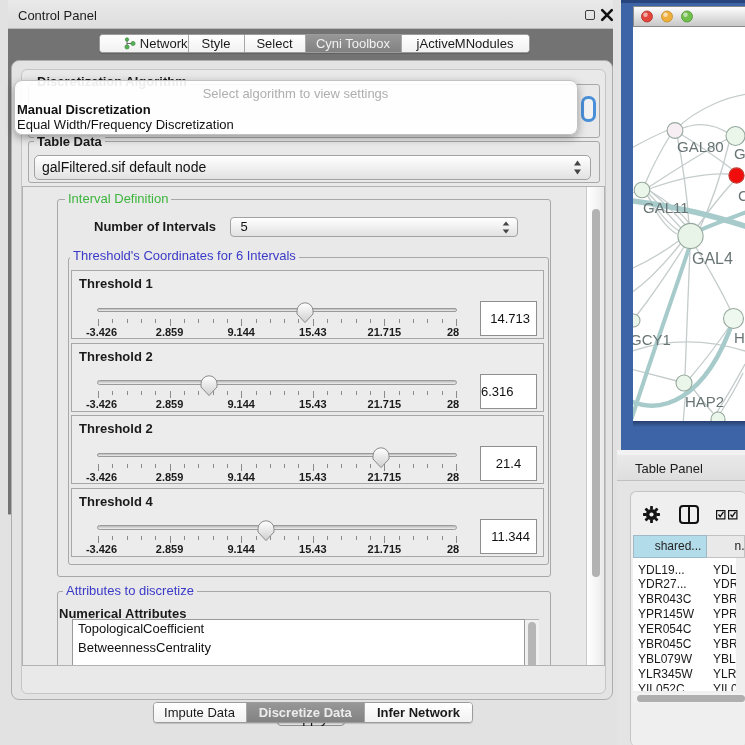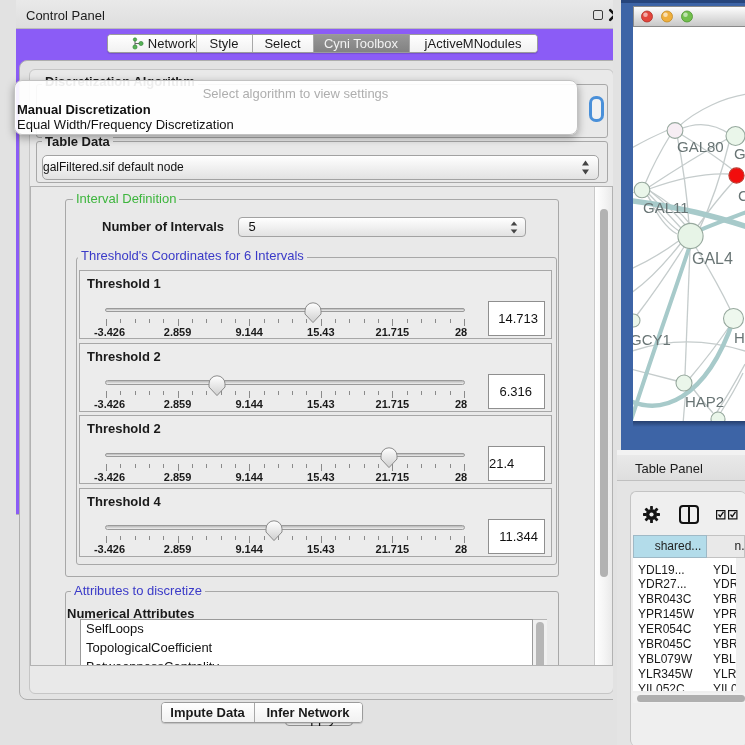--- a/index.html
+++ b/index.html
@@ -5,21 +5,21 @@
 * { margin:0; padding:0; box-sizing:border-box; }
 html,body { width:745px; height:745px; overflow:hidden; }
 body { font-family:"Liberation Sans", sans-serif; background:#e2e2e2; position:relative; }
 #root { position:absolute; left:0; top:0; width:745px; height:745px; overflow:hidden; }
 .abs { position:absolute; }
 </style>
 </head>
 <body>
 <div id="root">
 
-<div class="abs" id="leftwin" style="left:16px;top:0;width:621px;height:515px;background:#8b5cf6;border-bottom:1px solid #b4b4b4;">
+<div class="abs" id="leftwin" style="left:8px;top:0;width:621px;height:515px;background:#737373;border-bottom:1px solid #b4b4b4;">
 
   <div class="abs" style="left:0;top:0;width:621px;height:29px;background:linear-gradient(#e9e9e9,#dedede);border-bottom:1px solid #bcbcbc;"></div>
   <div class="abs" style="left:10px;top:8px;font-size:13px;color:#1c1c1c;">Control Panel</div>
   <div class="abs" style="left:577px;top:10px;width:10px;height:10px;border:1.6px solid #3c3c3c;border-radius:2px;"></div>
   <svg class="abs" style="left:592px;top:8px;" width="14" height="14" viewBox="0 0 14 14">
         <path d="M2.2 2.2 L11.8 11.8 M11.8 2.2 L2.2 11.8" stroke="#111" stroke-width="2.6" stroke-linecap="round"></path>
       </svg>
 
   <div class="abs" id="toptabs" style="left:90.5px;top:33.5px;height:19px;display:flex;border:1px solid #9b9b9b;border-radius:4px;background:#fcfcfc;box-shadow:0 1px 1px rgba(0,0,0,0.15);overflow:hidden;font-size:13px;color:#1a1a1a;">
     <div style="width:89px;display:flex;align-items:center;justify-content:flex-end;border-right:1px solid #a8a8a8;background:linear-gradient(#ffffff,#f1f1f1);">
@@ -40,21 +40,21 @@
 
   <div class="abs" style="left:13px;top:69px;width:585px;height:625px;background:#e9e9e9;border:1px solid #c6c6c6;border-radius:6px;"></div>
 
   <div class="abs" style="left:20px;top:84px;width:572px;height:54px;border:1px solid #a8a8a8;border-radius:3px;"></div>
   <div class="abs" style="left:26px;top:74px;font-size:13px;font-weight:bold;color:#1a1a1a;background:#e9e9e9;padding:0 3px;">Discretization Algorithm</div>
 
   <div class="abs" style="left:573px;top:95.5px;width:15px;height:26px;border:3px solid #4a90d9;border-radius:7px;background:#f2f2f2;"></div>
 
   <div class="abs" style="left:20px;top:141px;width:572px;height:42px;border:1px solid #a8a8a8;border-radius:3px;"></div>
   <div class="abs" style="left:26px;top:134px;font-size:13px;font-weight:bold;color:#1a1a1a;background:#e9e9e9;padding:0 3px;">Table Data</div>
-  <div class="abs" style="left:26px;top:154.5px;width:557px;height:25px;background:linear-gradient(#ffffff,#e2e2e2);border:1px solid #a2a2a2;border-radius:5px;font-size:12px;color:#111;line-height:23px;">galFiltered.sif default node
+  <div class="abs" style="left:26px;top:154.5px;width:557px;height:25px;background:linear-gradient(#ffffff,#e2e2e2);border:1px solid #a2a2a2;border-radius:5px;font-size:14px;color:#111;line-height:23px;padding-left:7px;">galFiltered.sif default node
     <svg class="abs" style="right:8px;top:4px;" width="9" height="15" viewBox="0 0 9 15">
           <path d="M4.5 0.5 L8 5.5 L1 5.5 Z" fill="#444"></path>
           <path d="M4.5 14.5 L8 9.5 L1 9.5 Z" fill="#444"></path>
         </svg>
   </div>
 
   <div class="abs" id="scrollpane" style="left:14px;top:186px;width:583px;height:480px;border:1px solid #b2b2b2;background:#e9e9e9;overflow:hidden;">
 
     <div class="abs" style="left:34px;top:12px;width:494px;height:378px;border:1px solid #a8a8a8;border-radius:3px;"></div>
     <div class="abs" style="left:42px;top:4px;font-size:13px;color:#3db53d;background:#e9e9e9;padding:0 3px;">Interval Definition</div>
@@ -105,21 +105,21 @@
     <span class="abs" style="left:381.0px;top:54.5px;transform:translateX(-50%);font-size:11px;font-weight:bold;color:#1a1a1a;">28</span>
     <svg class="abs" style="left:128.0px;top:31px;" width="18" height="22" viewBox="0 0 18 22">
               <defs>
                 <linearGradient id="tg1" x1="0" y1="0" x2="0" y2="1">
                   <stop offset="0" stop-color="#ffffff"></stop>
                   <stop offset="1" stop-color="#cfcfcf"></stop>
                 </linearGradient>
               </defs>
               <path d="M1 8.8 a8 8 0 0 1 16 0 v3.2 L9 20.6 L1 12 Z" fill="url(#tg1)" stroke="#8a8a8a" stroke-width="1"></path>
             </svg>
-    <div class="abs" style="left:408px;top:30px;width:57px;height:35px;background:#ffffff;border:1px solid #8f8f8f;font-size:13px;color:#111;text-align:right;line-height:33px;padding-right:12px;">6.316</div>
+    <div class="abs" style="left:408px;top:30px;width:57px;height:35px;background:#ffffff;border:1px solid #8f8f8f;font-size:13px;color:#111;text-align:left;line-height:33px;padding-right:12px;">6.316</div>
     </div>
     <div class="abs" style="left:48px;top:228px;width:472.5px;height:69px;background:#ececec;border:1px solid #a7a7a7;">
     <div class="abs" style="left:7px;top:5px;font-size:13px;font-weight:bold;color:#1a1a1a;">Threshold 2</div>
     <div class="abs" style="left:25px;top:36.5px;width:360px;height:4.5px;border:1px solid #9a9a9a;border-radius:2.5px;background:linear-gradient(#b8b8b8,#efefef);"></div>
     <div class="abs" style="left:25.5px;top:47.5px;width:359.5px;height:4px;background:repeating-linear-gradient(90deg,#8a8a8a 0px,#8a8a8a 1px,transparent 1px,transparent 14.32px);"></div>
     <div class="abs" style="left:25.5px;top:47.5px;width:359.5px;height:7px;background:repeating-linear-gradient(90deg,#8a8a8a 0px,#8a8a8a 1px,transparent 1px,transparent 71.6px);"></div>
     <span class="abs" style="left:29.5px;top:54.5px;transform:translateX(-50%);font-size:11px;font-weight:bold;color:#1a1a1a;">-3.426</span>
     <span class="abs" style="left:97.6px;top:54.5px;transform:translateX(-50%);font-size:11px;font-weight:bold;color:#1a1a1a;">2.859</span>
     <span class="abs" style="left:169.2px;top:54.5px;transform:translateX(-50%);font-size:11px;font-weight:bold;color:#1a1a1a;">9.144</span>
     <span class="abs" style="left:240.8px;top:54.5px;transform:translateX(-50%);font-size:11px;font-weight:bold;color:#1a1a1a;">15.43</span>
@@ -127,21 +127,21 @@
     <span class="abs" style="left:381.0px;top:54.5px;transform:translateX(-50%);font-size:11px;font-weight:bold;color:#1a1a1a;">28</span>
     <svg class="abs" style="left:299.8px;top:31px;" width="18" height="22" viewBox="0 0 18 22">
               <defs>
                 <linearGradient id="tg2" x1="0" y1="0" x2="0" y2="1">
                   <stop offset="0" stop-color="#ffffff"></stop>
                   <stop offset="1" stop-color="#cfcfcf"></stop>
                 </linearGradient>
               </defs>
               <path d="M1 8.8 a8 8 0 0 1 16 0 v3.2 L9 20.6 L1 12 Z" fill="url(#tg2)" stroke="#8a8a8a" stroke-width="1"></path>
             </svg>
-    <div class="abs" style="left:408px;top:30px;width:57px;height:35px;background:#ffffff;border:1px solid #8f8f8f;font-size:13px;color:#111;text-align:left;line-height:33px;">21.4</div>
+    <div class="abs" style="left:408px;top:30px;width:57px;height:35px;background:#ffffff;border:1px solid #8f8f8f;font-size:13px;color:#111;text-align:center;line-height:33px;">21.4</div>
     </div>
     <div class="abs" style="left:48px;top:300.5px;width:472.5px;height:69px;background:#ececec;border:1px solid #a7a7a7;">
     <div class="abs" style="left:7px;top:5px;font-size:13px;font-weight:bold;color:#1a1a1a;">Threshold 4</div>
     <div class="abs" style="left:25px;top:36.5px;width:360px;height:4.5px;border:1px solid #9a9a9a;border-radius:2.5px;background:linear-gradient(#b8b8b8,#efefef);"></div>
     <div class="abs" style="left:25.5px;top:47.5px;width:359.5px;height:4px;background:repeating-linear-gradient(90deg,#8a8a8a 0px,#8a8a8a 1px,transparent 1px,transparent 14.32px);"></div>
     <div class="abs" style="left:25.5px;top:47.5px;width:359.5px;height:7px;background:repeating-linear-gradient(90deg,#8a8a8a 0px,#8a8a8a 1px,transparent 1px,transparent 71.6px);"></div>
     <span class="abs" style="left:29.5px;top:54.5px;transform:translateX(-50%);font-size:11px;font-weight:bold;color:#1a1a1a;">-3.426</span>
     <span class="abs" style="left:97.6px;top:54.5px;transform:translateX(-50%);font-size:11px;font-weight:bold;color:#1a1a1a;">2.859</span>
     <span class="abs" style="left:169.2px;top:54.5px;transform:translateX(-50%);font-size:11px;font-weight:bold;color:#1a1a1a;">9.144</span>
     <span class="abs" style="left:240.8px;top:54.5px;transform:translateX(-50%);font-size:11px;font-weight:bold;color:#1a1a1a;">15.43</span>
@@ -157,35 +157,35 @@
               <path d="M1 8.8 a8 8 0 0 1 16 0 v3.2 L9 20.6 L1 12 Z" fill="url(#tg3)" stroke="#8a8a8a" stroke-width="1"></path>
             </svg>
     <div class="abs" style="left:408px;top:30px;width:57px;height:35px;background:#ffffff;border:1px solid #8f8f8f;font-size:13px;color:#111;text-align:right;line-height:33px;padding-right:6px;">11.344</div>
     </div>
     </div>
 
     <div class="abs" style="left:34px;top:404px;width:494px;height:100px;border:1px solid #a8a8a8;border-radius:3px;"></div>
     <div class="abs" style="left:40px;top:396px;font-size:13px;color:#3a3ac8;background:#e9e9e9;padding:0 3px;">Attributes to discretize</div>
     <div class="abs" style="left:36px;top:419px;font-size:13px;font-weight:bold;color:#1a1a1a;">Numerical Attributes</div>
     <div class="abs" style="left:49px;top:432px;width:453px;height:48px;background:#ffffff;border:1px solid #9a9a9a;font-size:13px;color:#111;overflow:hidden;">
-      <div style="height:18.8px;line-height:18.8px;padding-left:5px;">SelfLoops</div>
       <div style="height:18.8px;line-height:18.8px;padding-left:5px;">TopologicalCoefficient</div>
       <div style="height:18.8px;line-height:18.8px;padding-left:5px;">BetweennessCentrality</div>
     </div>
     <div class="abs" style="left:502px;top:432px;width:14px;height:48px;background:#f0f0f0;border-top:1px solid #b5b5b5;"></div>
     <div class="abs" style="left:504.5px;top:435px;width:8px;height:46px;background:#b6b6b6;border-radius:4px;"></div>
 
     <div class="abs" style="left:563px;top:0;width:19px;height:480px;background:linear-gradient(90deg,#ffffff,#f4f4f4 55%,#e8e8e8);border-left:1px solid #c9c9c9;"></div>
     <div class="abs" style="left:569px;top:22px;width:8px;height:368px;background:#b2b2b2;border-radius:4px;"></div>
   </div>
 
   <div class="abs" style="left:268.5px;top:672.5px;width:68px;height:17.5px;background:linear-gradient(#ffffff,#e3e3e3);border:1px solid #8e8e8e;border-radius:4px;font-size:14px;color:#111;text-align:center;line-height:16px;margin-top:36px;">Apply</div>
 
   <div class="abs" style="left:144.5px;top:701.5px;height:21px;display:flex;border:1px solid #9b9b9b;border-radius:4px;background:#fcfcfc;box-shadow:0 1px 1px rgba(0,0,0,0.15);overflow:hidden;font-size:13px;color:#1a1a1a;">
-    <div style="width:93px;display:flex;align-items:center;justify-content:center;border-right:1px solid #a8a8a8;background:linear-gradient(#ffffff,#f1f1f1);font-weight:bold;">Impute Data</div>
+    <div style="width:93px;display:flex;align-items:center;justify-content:center;border-right:1px solid #a8a8a8;background:linear-gradient(#ffffff,#f1f1f1);font-weight:normal;">Impute Data</div>
+    <div style="width:118.5px;display:flex;align-items:center;justify-content:center;border-right:1px solid #a8a8a8;background:linear-gradient(#979797,#828282);color:#ececec;font-weight:bold;">Discretize Data</div>
     <div style="width:107px;display:flex;align-items:center;justify-content:center;background:linear-gradient(#ffffff,#f1f1f1);font-weight:bold;">Infer Network</div>
   </div>
 </div>
 
 <div class="abs" style="left:13.5px;top:79.5px;width:564px;height:55px;background:rgba(255,255,255,0.92);border:1px solid #c2c2c2;border-radius:8px;box-shadow:0 3px 8px rgba(0,0,0,0.35);z-index:50;"></div>
 <div class="abs" style="left:13.5px;top:86px;width:564px;text-align:center;font-size:13px;color:#aeaeae;z-index:51;">Select algorithm to view settings</div>
 <div class="abs" style="left:17px;top:102px;font-size:13px;font-weight:bold;color:#111;z-index:51;">Manual Discretization</div>
 <div class="abs" style="left:17px;top:116.5px;font-size:13px;color:#111;z-index:51;">Equal Width/Frequency Discretization</div>
 
 <div class="abs" style="left:613px;top:0;width:132px;height:745px;background:#e2e2e2;"></div>

